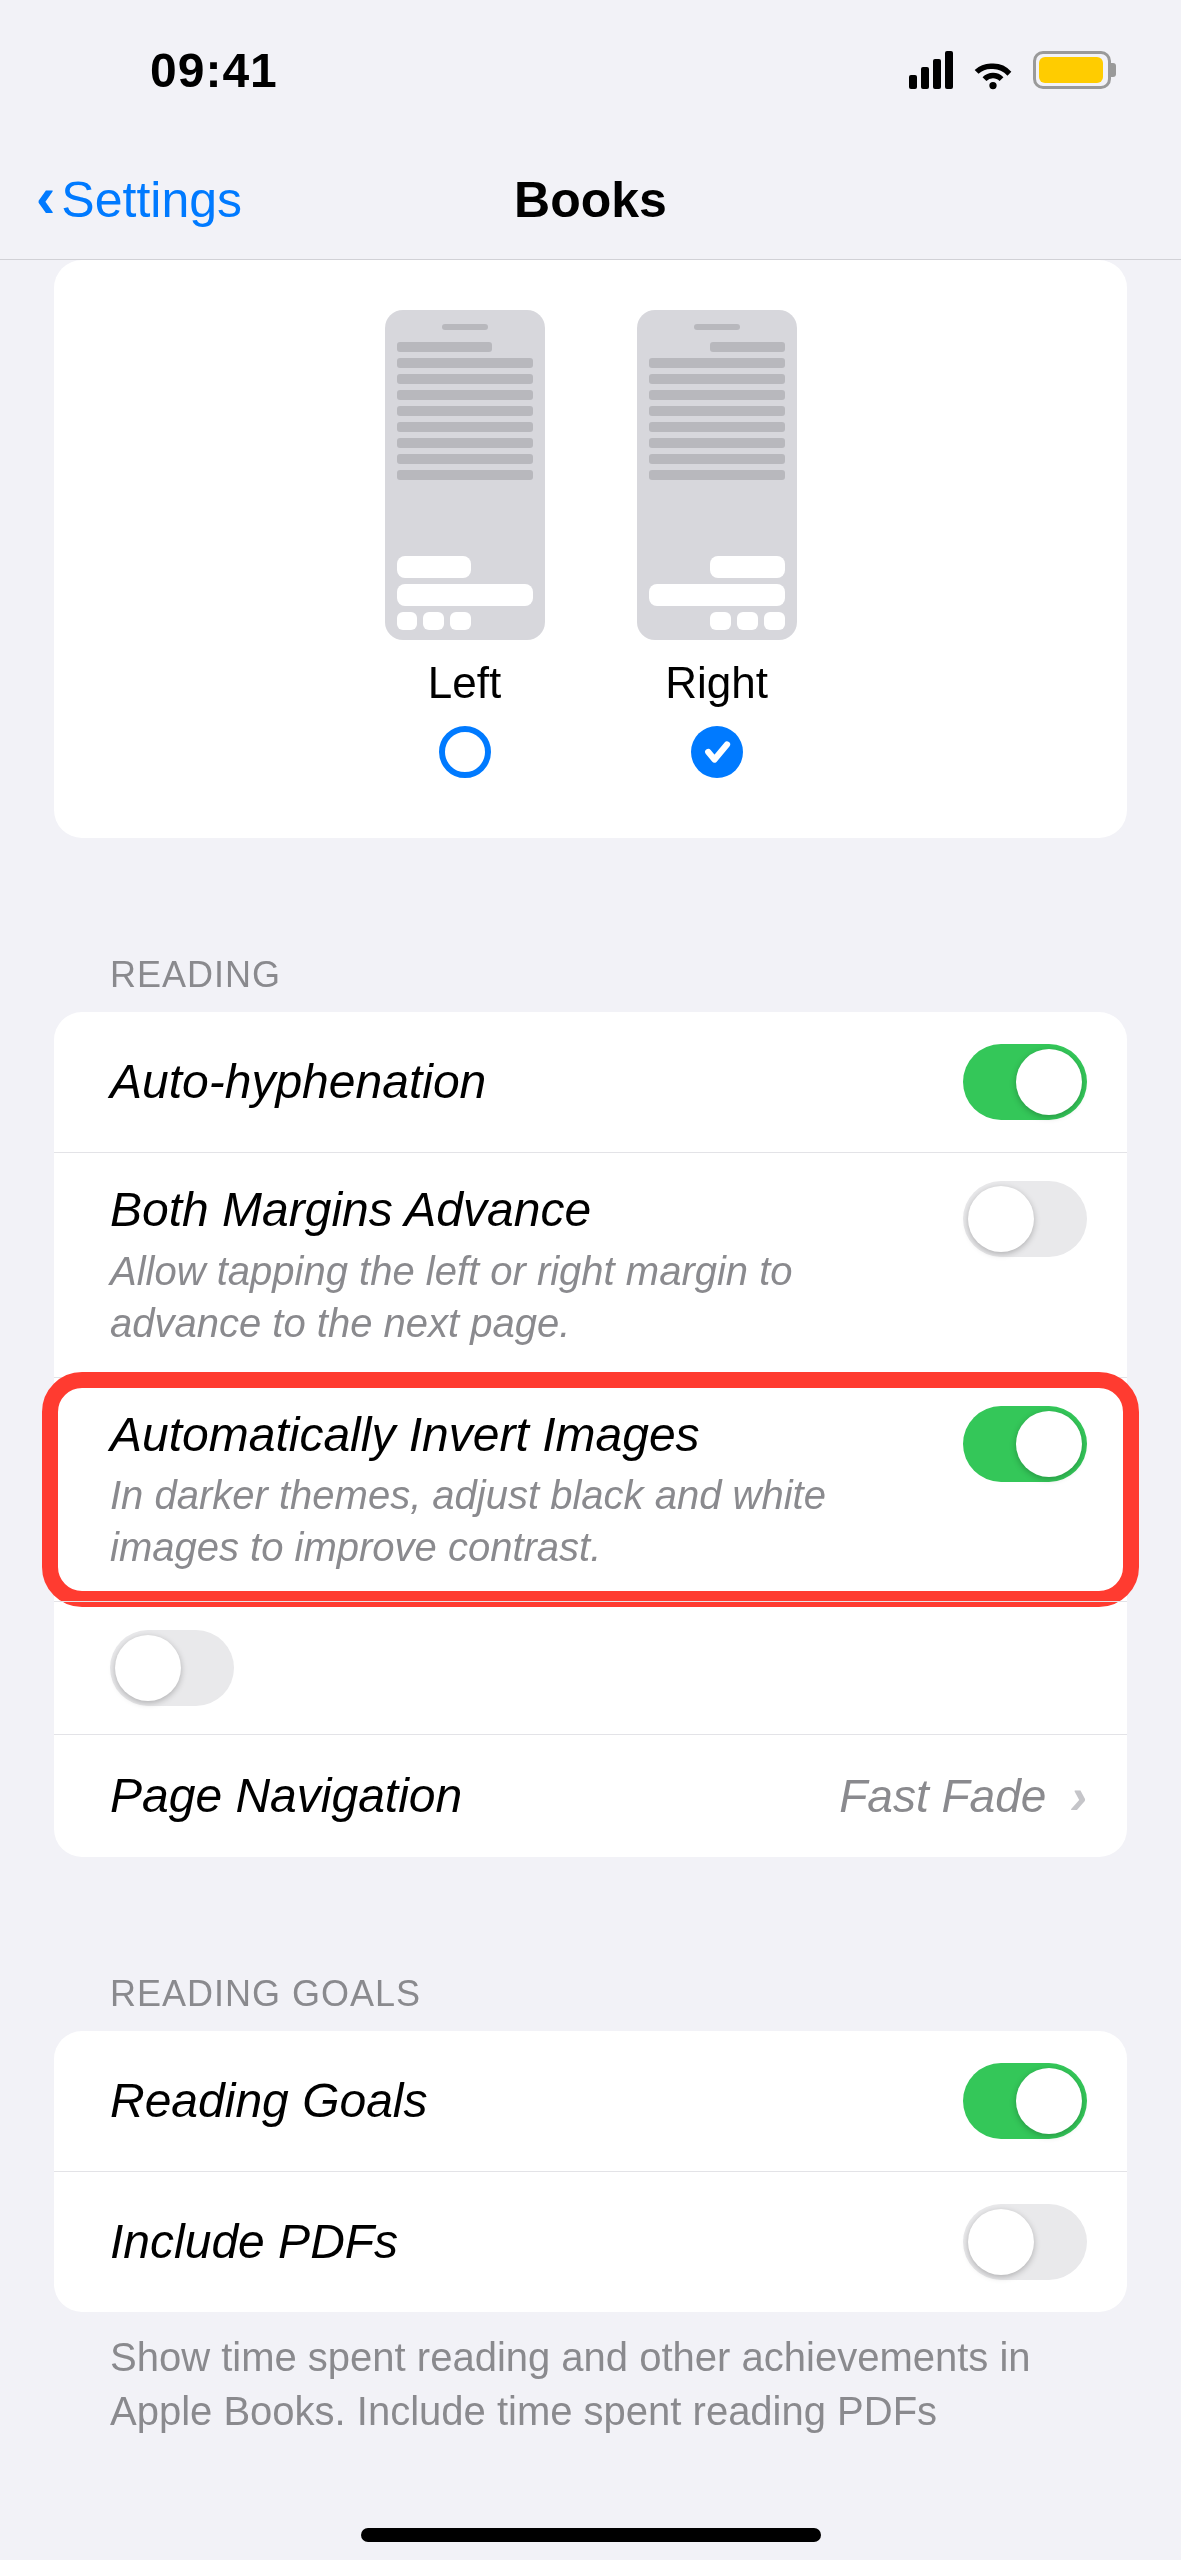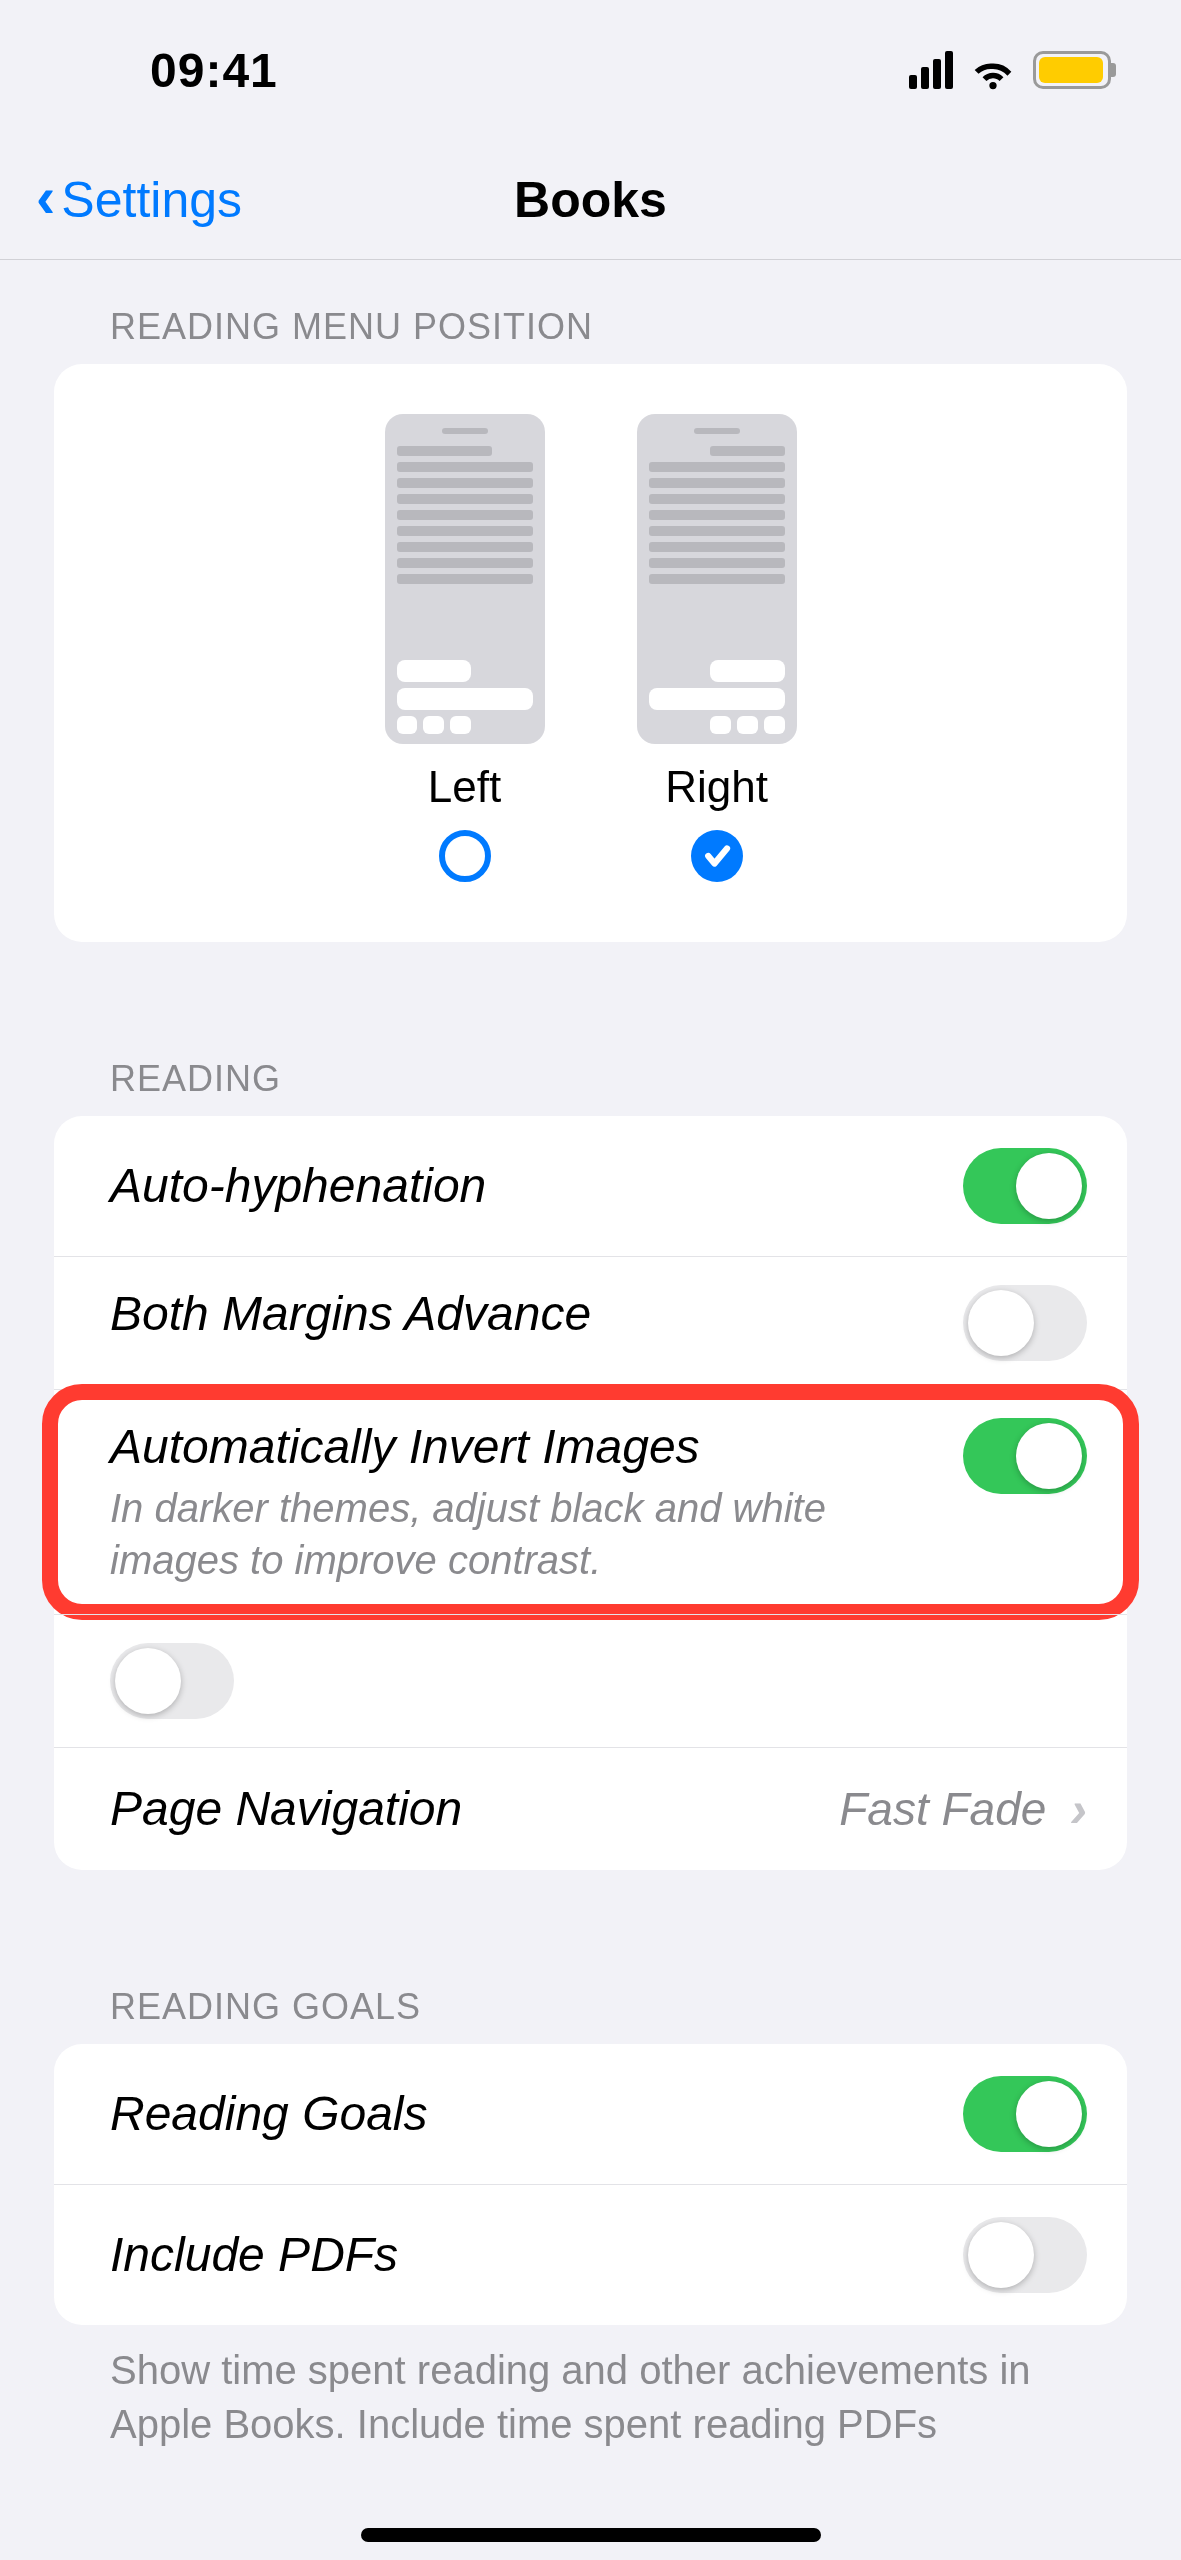--- a/index.html
+++ b/index.html
@@ -185,21 +185,20 @@
 <div class="nav-bar">
   <div class="nav-back">
     <span class="chev">‹</span>
     <span>Settings</span>
   </div>
   <div class="nav-title">Books</div>
 </div>
 
 <div class="scroll">
 
-  <div class="section-header">Reading Menu Position</div>
   <div class="card">
     <div class="menu-picker">
       <div class="menu-option">
         <div class="phone-mock">
           <div class="phone-notch"></div>
           <div class="phone-line short1"></div>
           <div class="phone-line"></div>
             <div class="phone-line"></div>
             <div class="phone-line"></div>
           <div class="phone-line"></div>
@@ -264,20 +263,21 @@
           <div class="row-title">Auto-hyphenation</div>
         </div>
       <div class="toggle on">
           <div class="knob"></div>
         </div>
     </div>
 
     <div class="row has-sub">
       <div class="row-text">
         <div class="row-title">Both Margins Advance</div>
+        <div class="row-sub">Allow tapping the left or right margin to advance to the next page.</div>
       </div>
       <div class="toggle off">
           <div class="knob"></div>
         </div>
     </div>
 
     <div class="row has-sub" style="position:relative">
       <div class="highlight-ring"></div>
       <div class="row-text">
         <div class="row-title">Automatically Invert Images</div>

